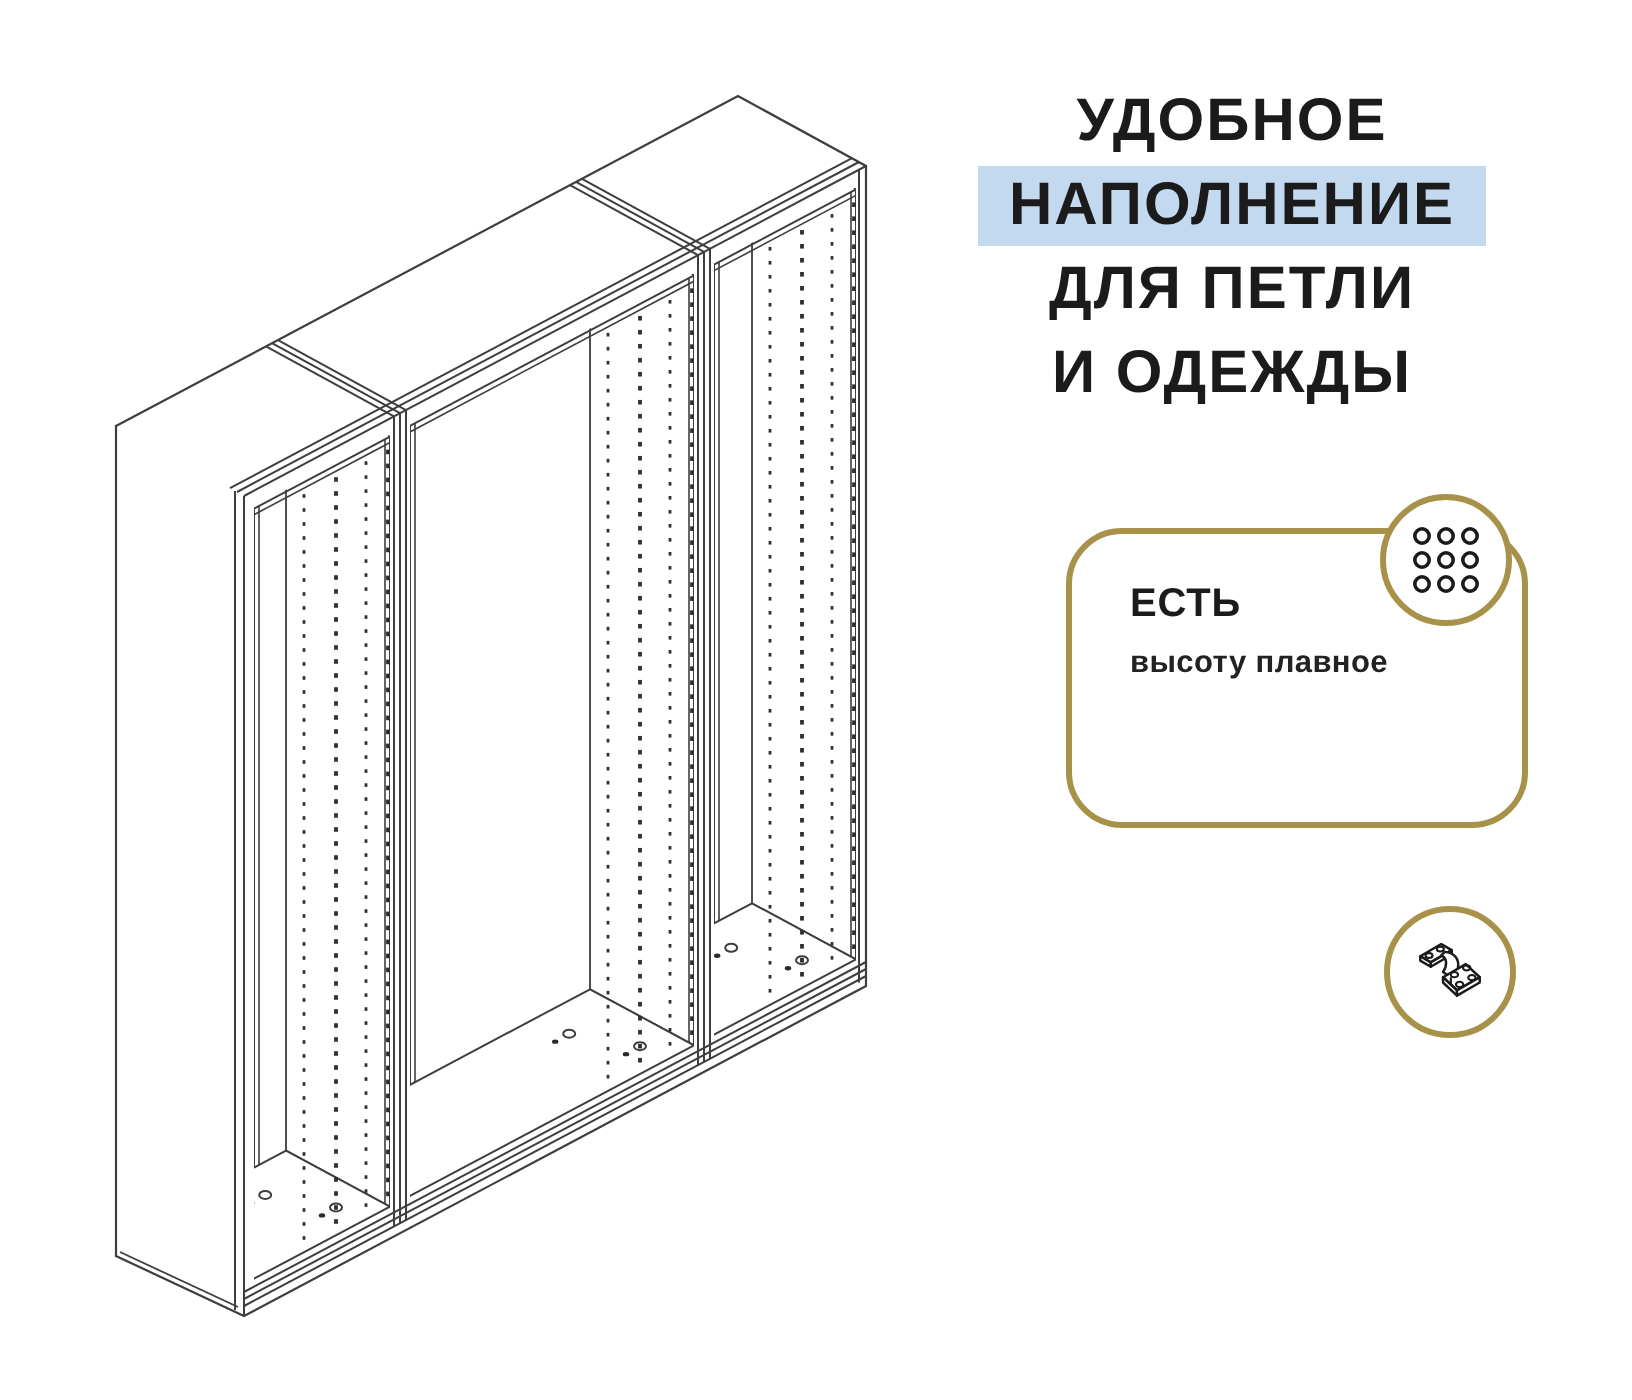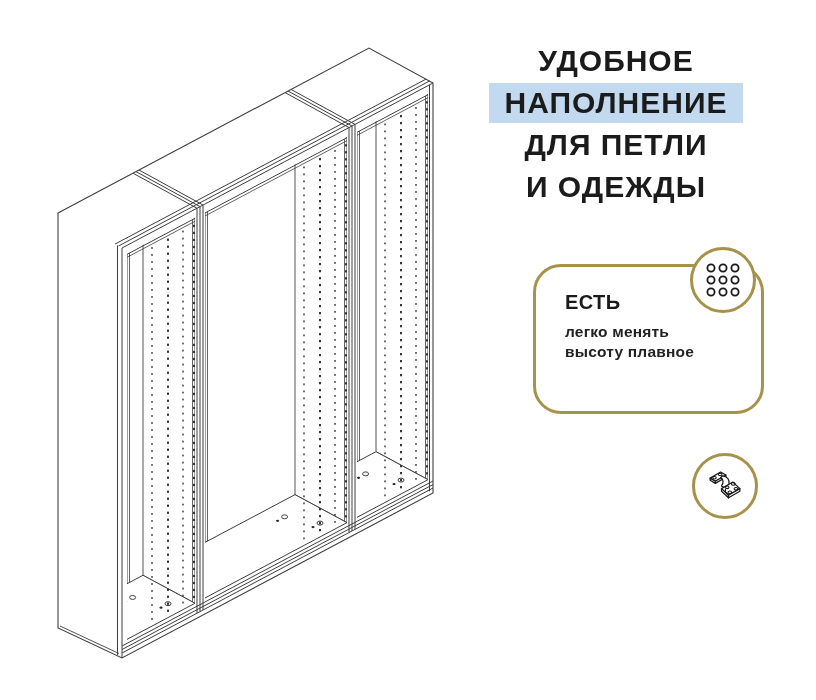--- a/index.html
+++ b/index.html
@@ -797,21 +797,20 @@
     <div><span class="hl">НАПОЛНЕНИЕ</span></div>
     <div>ДЛЯ ПЕТЛИ</div>
     <div>И ОДЕЖДЫ</div>
   </div>
 
   <div class="card c1">
     <div class="card-title">
       <div>ЕСТЬ</div>
     </div>
     <div class="card-sub">
-      <div>легко менять</div>
       <div>высоту плавное</div>
     </div>
   </div>
   <div class="feature-circle fc1">
     <svg width="40" height="40" viewBox="0 0 40 40">
       <g fill="none" stroke="#1a1a1a" stroke-width="1.8">
         <circle cx="8" cy="8" r="3.6"></circle>
           <circle cx="20" cy="8" r="3.6"></circle>
           <circle cx="32" cy="8" r="3.6"></circle>
         <circle cx="8" cy="20" r="3.6"></circle>

